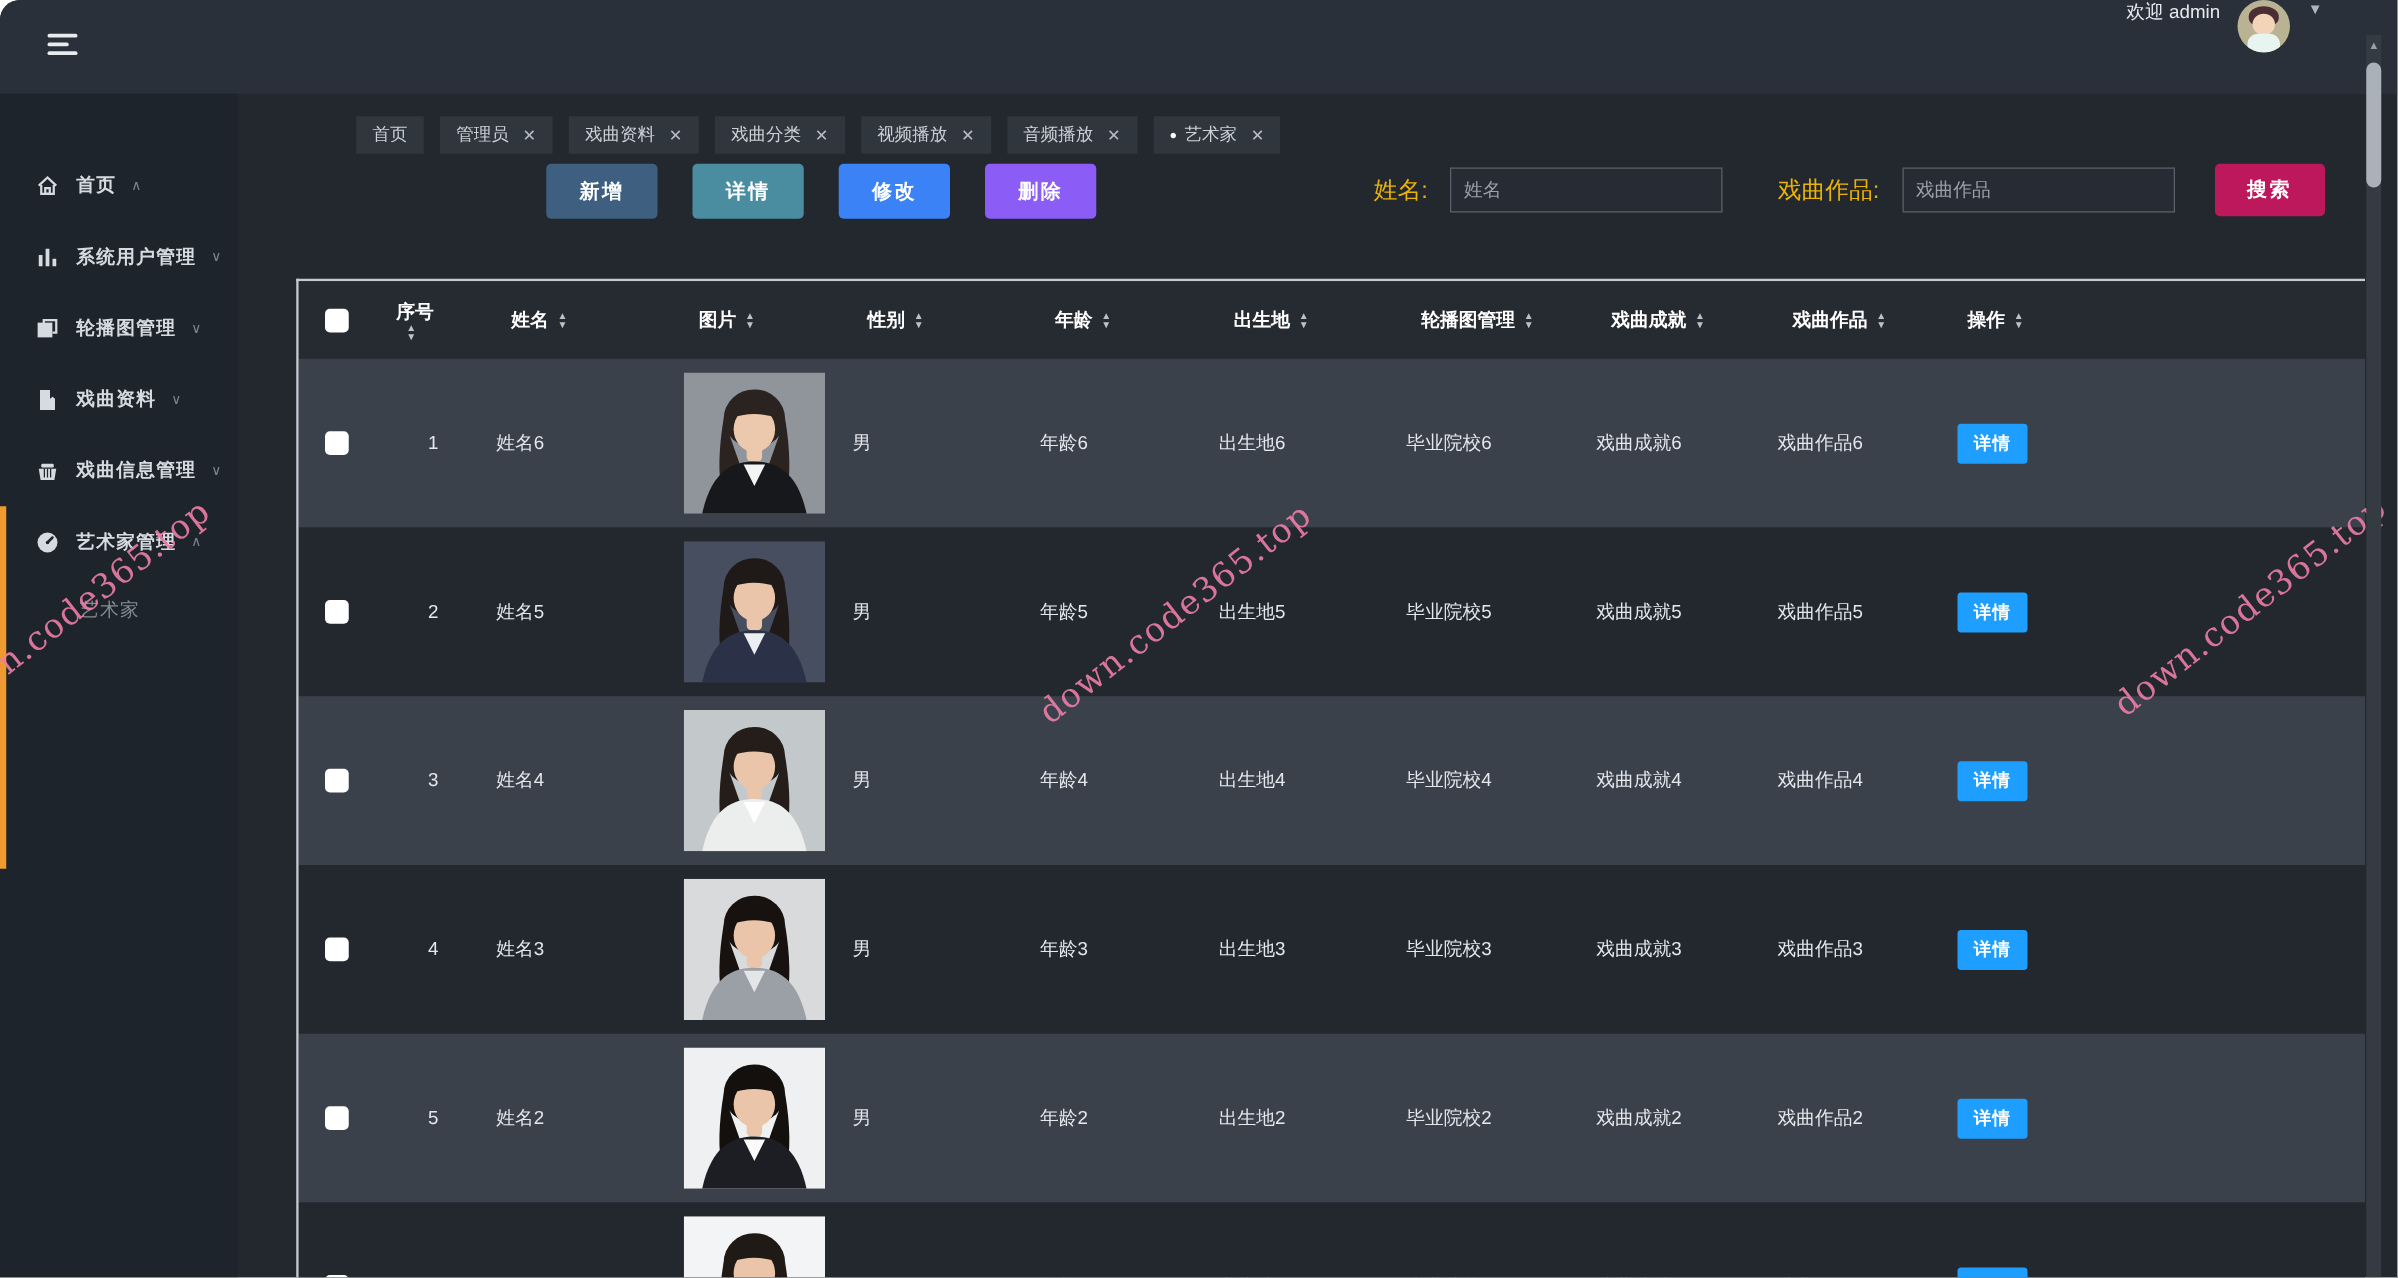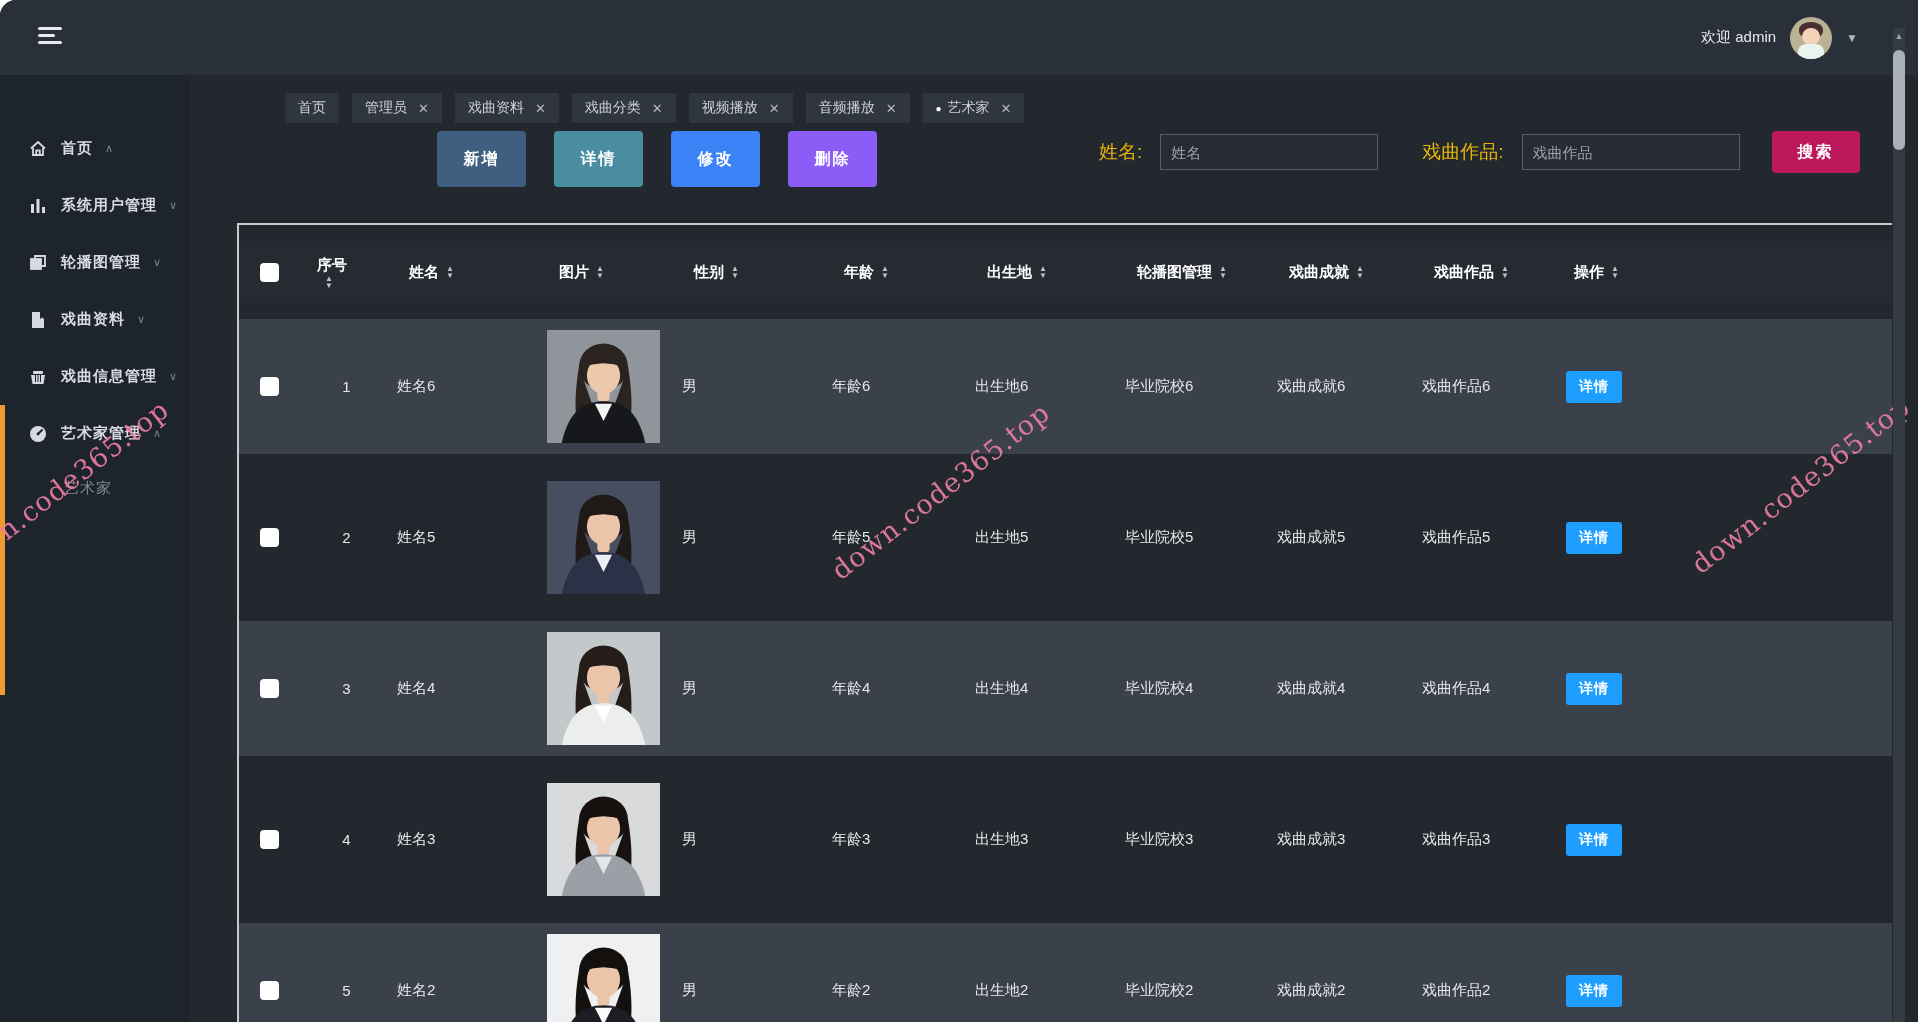--- a/index.html
+++ b/index.html
@@ -7,21 +7,21 @@
        font-family:"Liberation Sans",sans-serif;}
   .page{position:absolute;inset:0;background:#23282f;border-top-left-radius:16px;overflow:hidden;}
 
   
   .topbar{position:absolute;left:0;top:0;width:1918px;height:75px;background:#2a3039;}
   .burger{position:absolute;left:38px;top:27px;width:24px;height:20px;cursor:pointer;}
   .burger i{display:block;height:3px;background:#e8eaee;border-radius:2px;margin-bottom:4px;}
   .burger i:nth-child(2){width:17px;}
   .app-title{position:absolute;left:95px;top:0;height:75px;line-height:75px;
              color:#f2f4f7;font-size:26px;font-weight:bold;letter-spacing:1px;}
-  .top-right{position:absolute;right:60px;top:0;height:75px;display:flex;align-items:center;gap:14px;}
+  .top-right{position:absolute;right:60px;top:0;height:75px;display:flex;gap:14px;}
   .welcome{color:#e6e9ee;font-size:15px;}
   .avatar{width:42px;height:42px;border-radius:50%;background:#b9b394;position:relative;overflow:hidden;}
   .avatar .hair{position:absolute;left:9px;top:5px;width:24px;height:16px;border-radius:50% 50% 40% 40%;background:#4a2e33;}
   .avatar .face{position:absolute;left:12px;top:11px;width:18px;height:17px;border-radius:50%;background:#f3d4b8;}
   .avatar .shirt{position:absolute;left:8px;top:27px;width:26px;height:15px;border-radius:8px 8px 0 0;background:#e8f4ef;}
   .chev-down{color:#aeb4bb;font-size:12px;}
 
   
   .sidebar{position:absolute;left:0;top:75px;width:190px;height:947px;background:#1e242b;}
   .menu{padding-top:45px;}
@@ -36,35 +36,35 @@
 
   
   .tabs{position:absolute;left:285px;top:93px;display:flex;gap:13px;}
   .tab{height:30px;background:#30363e;color:#ccd1d8;font-size:14px;
        display:flex;align-items:center;padding:0 13px;gap:11px;cursor:pointer;}
   .tab .dot{font-size:10px;color:#fff;margin-right:-5px;}
   .tab .tab-x{color:#b6bbc1;font-size:13px;cursor:pointer;}
 
   
   .toolbar{position:absolute;left:437px;top:131px;display:flex;gap:28px;}
-  .tbtn{width:89px;height:56px;border:none;border-radius:4px;color:#fff;
+  .tbtn{width:89px;height:44px;border:none;border-radius:4px;color:#fff;
         font-size:16px;font-weight:bold;font-family:inherit;cursor:pointer;letter-spacing:2px;}
   .searchbar{position:absolute;left:1099px;top:131px;display:flex;align-items:center;}
   .s-label{color:#eab308;font-size:19px;}
   .s-input{width:196px;height:34px;margin-left:18px;background:#272c34;border:1px solid #5a6069;
            color:#cdd2d8;font-size:15px;padding:0 10px;font-family:inherit;}
   .s-input::placeholder{color:#99a0a8;}
   .gap1{width:44px;}
   .s-btn{width:88px;height:42px;margin-left:32px;border:none;border-radius:4px;
          color:#fff;font-size:16px;font-weight:bold;font-family:inherit;cursor:pointer;letter-spacing:2px;}
 
   
   .table{position:absolute;left:237px;top:223px;width:1653px;
          border-left:2px solid #c6cacf;border-top:2px solid #c6cacf;}
-  .grid{display:grid;grid-template-columns:60px 95px 150px 135px 150px 143px 150px 152px 145px 140px 1fr;margin-top:16px;}
+  .grid{display:grid;grid-template-columns:60px 95px 150px 135px 150px 143px 150px 152px 145px 140px 1fr;}
   .thead{height:62px;background:#262b32;align-items:center;color:#fff;font-weight:bold;font-size:15px;}
   .hcell{display:flex;align-items:center;gap:7px;padding-left:15px;cursor:pointer;}
   .hcell.two-line{flex-direction:column;align-items:flex-start;gap:0;justify-content:center;padding-left:18px;}
   .two-line .sort{margin-left:8px;}
   .sort{display:inline-flex;flex-direction:column;line-height:7px;font-size:8px;color:#bcc2c9;}
   .cb-wrap{display:flex;justify-content:center;align-items:center;}
   .cb{width:19px;height:19px;background:#fff;border-radius:4px;cursor:pointer;}
   .trow{height:135px;align-items:center;color:#e4e7eb;font-size:15px;}
   .trow.odd{background:#3a414b;}
   .trow.even{background:#23282e;}

